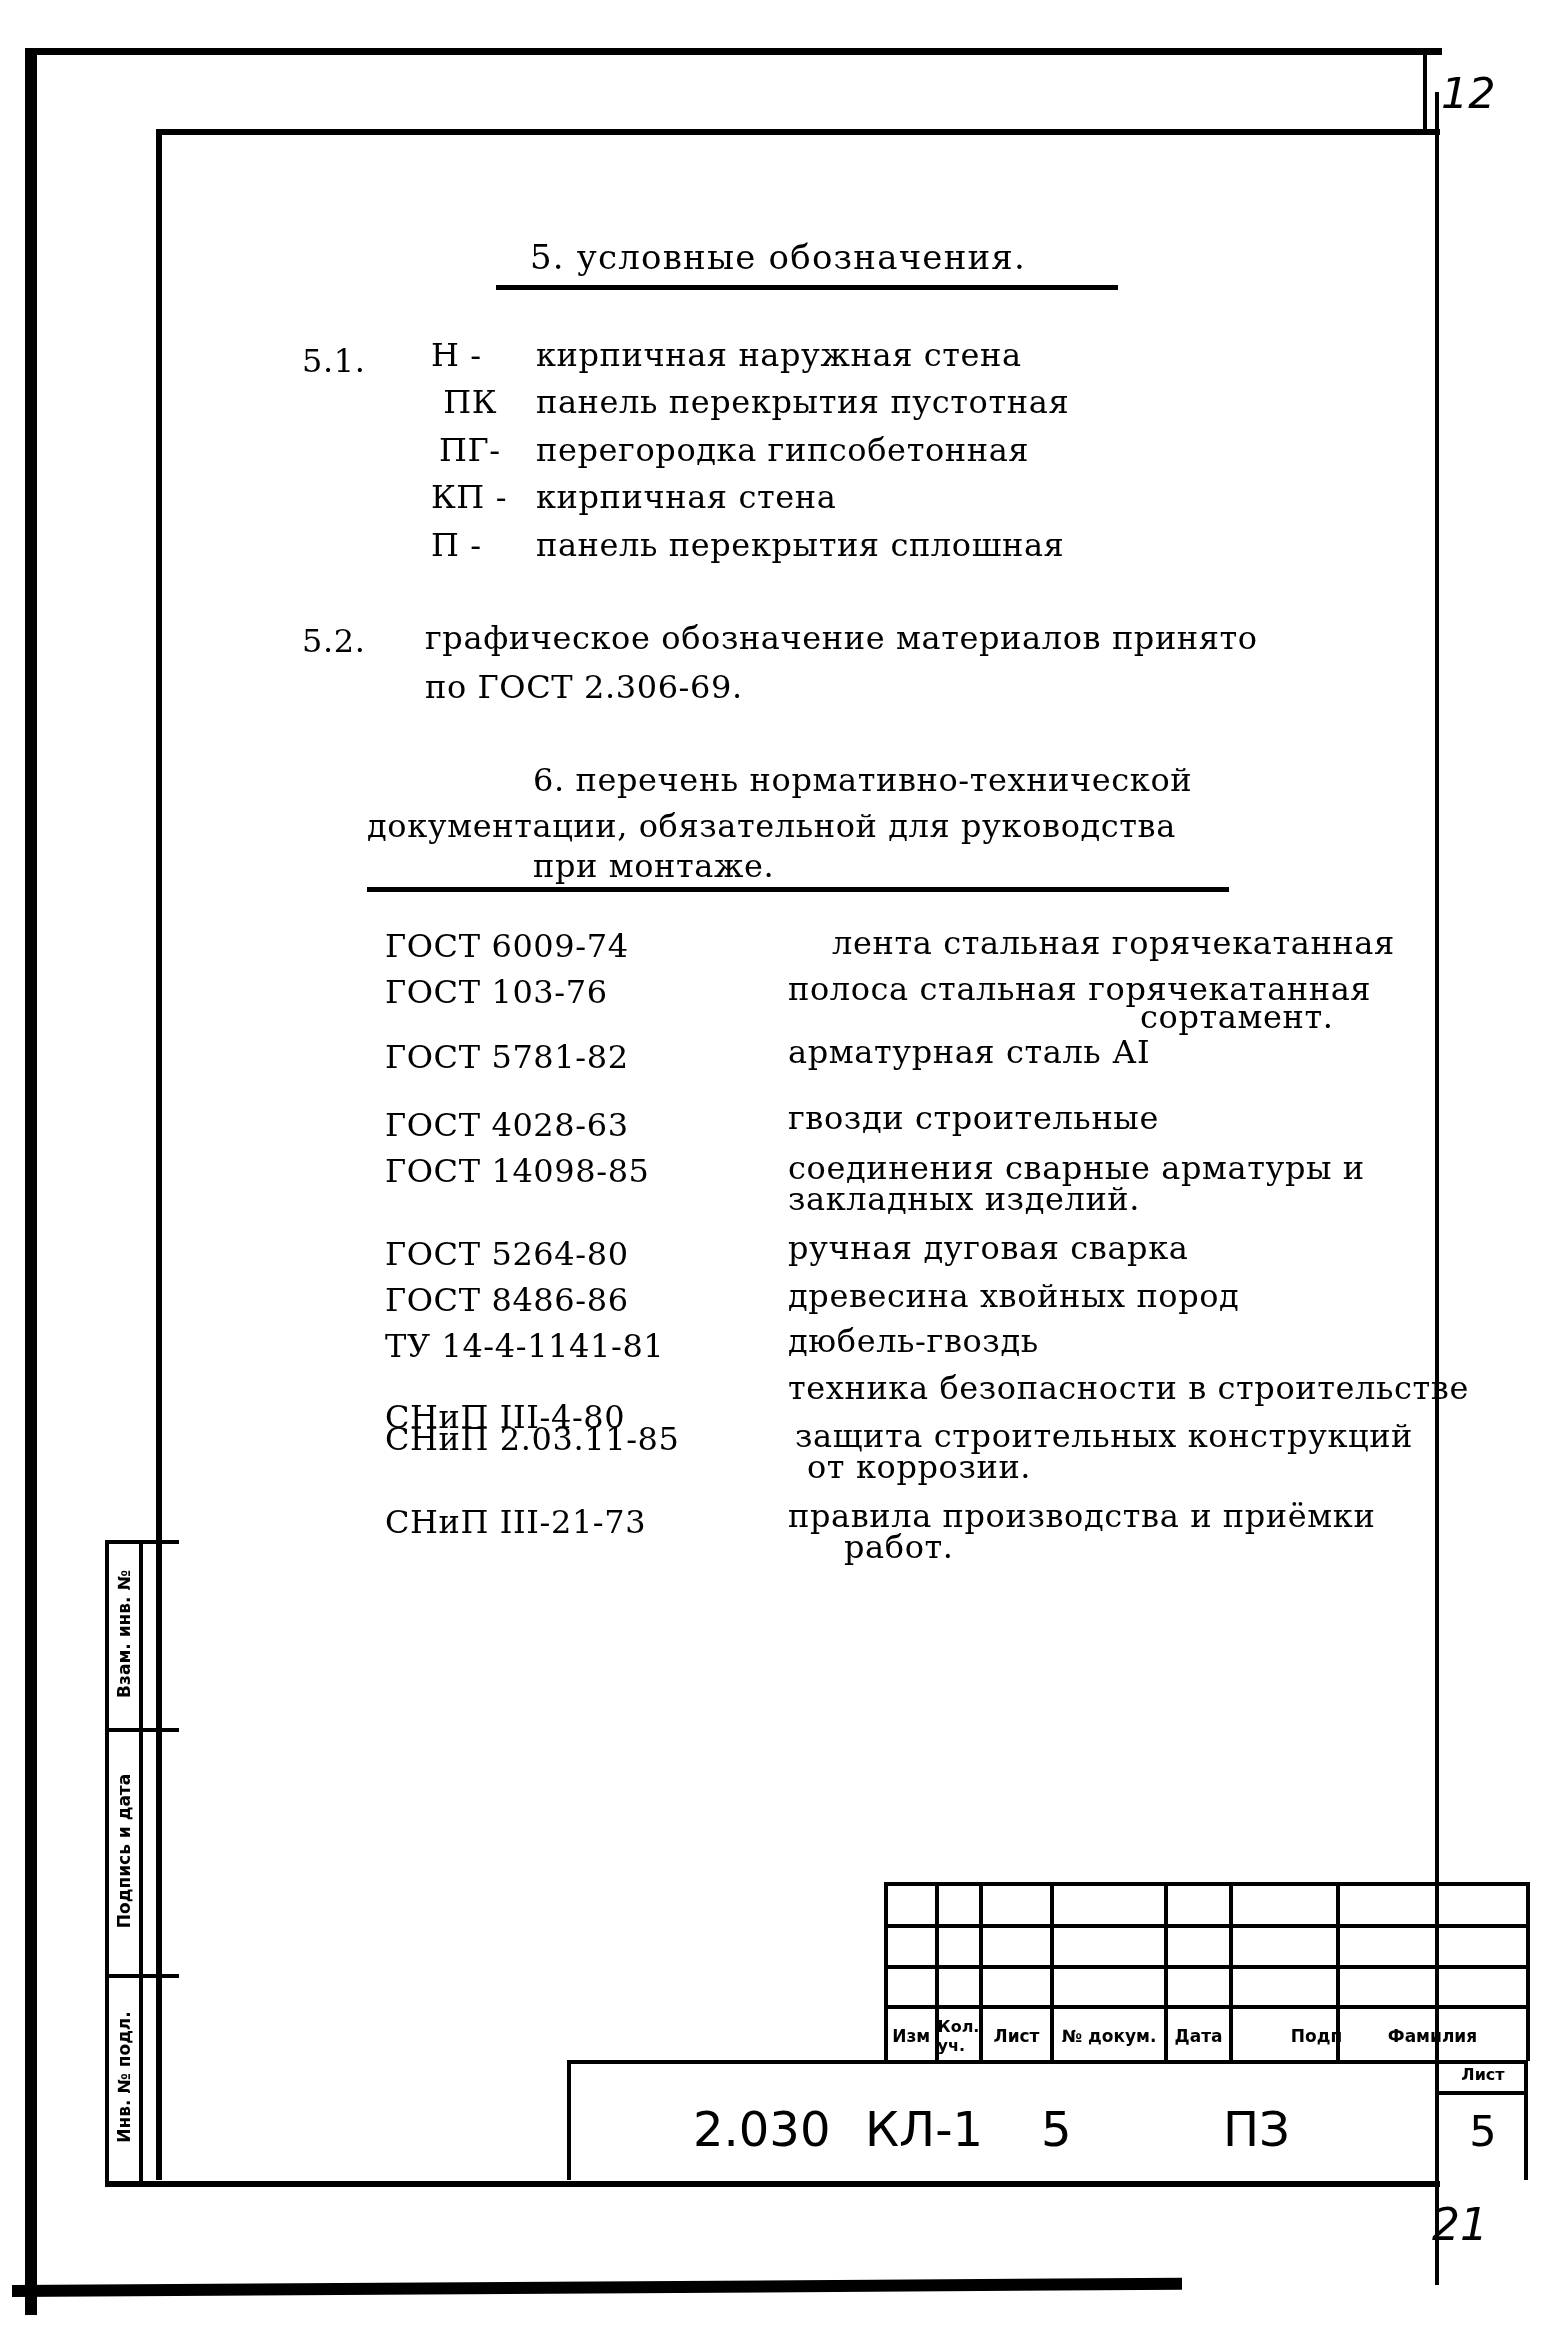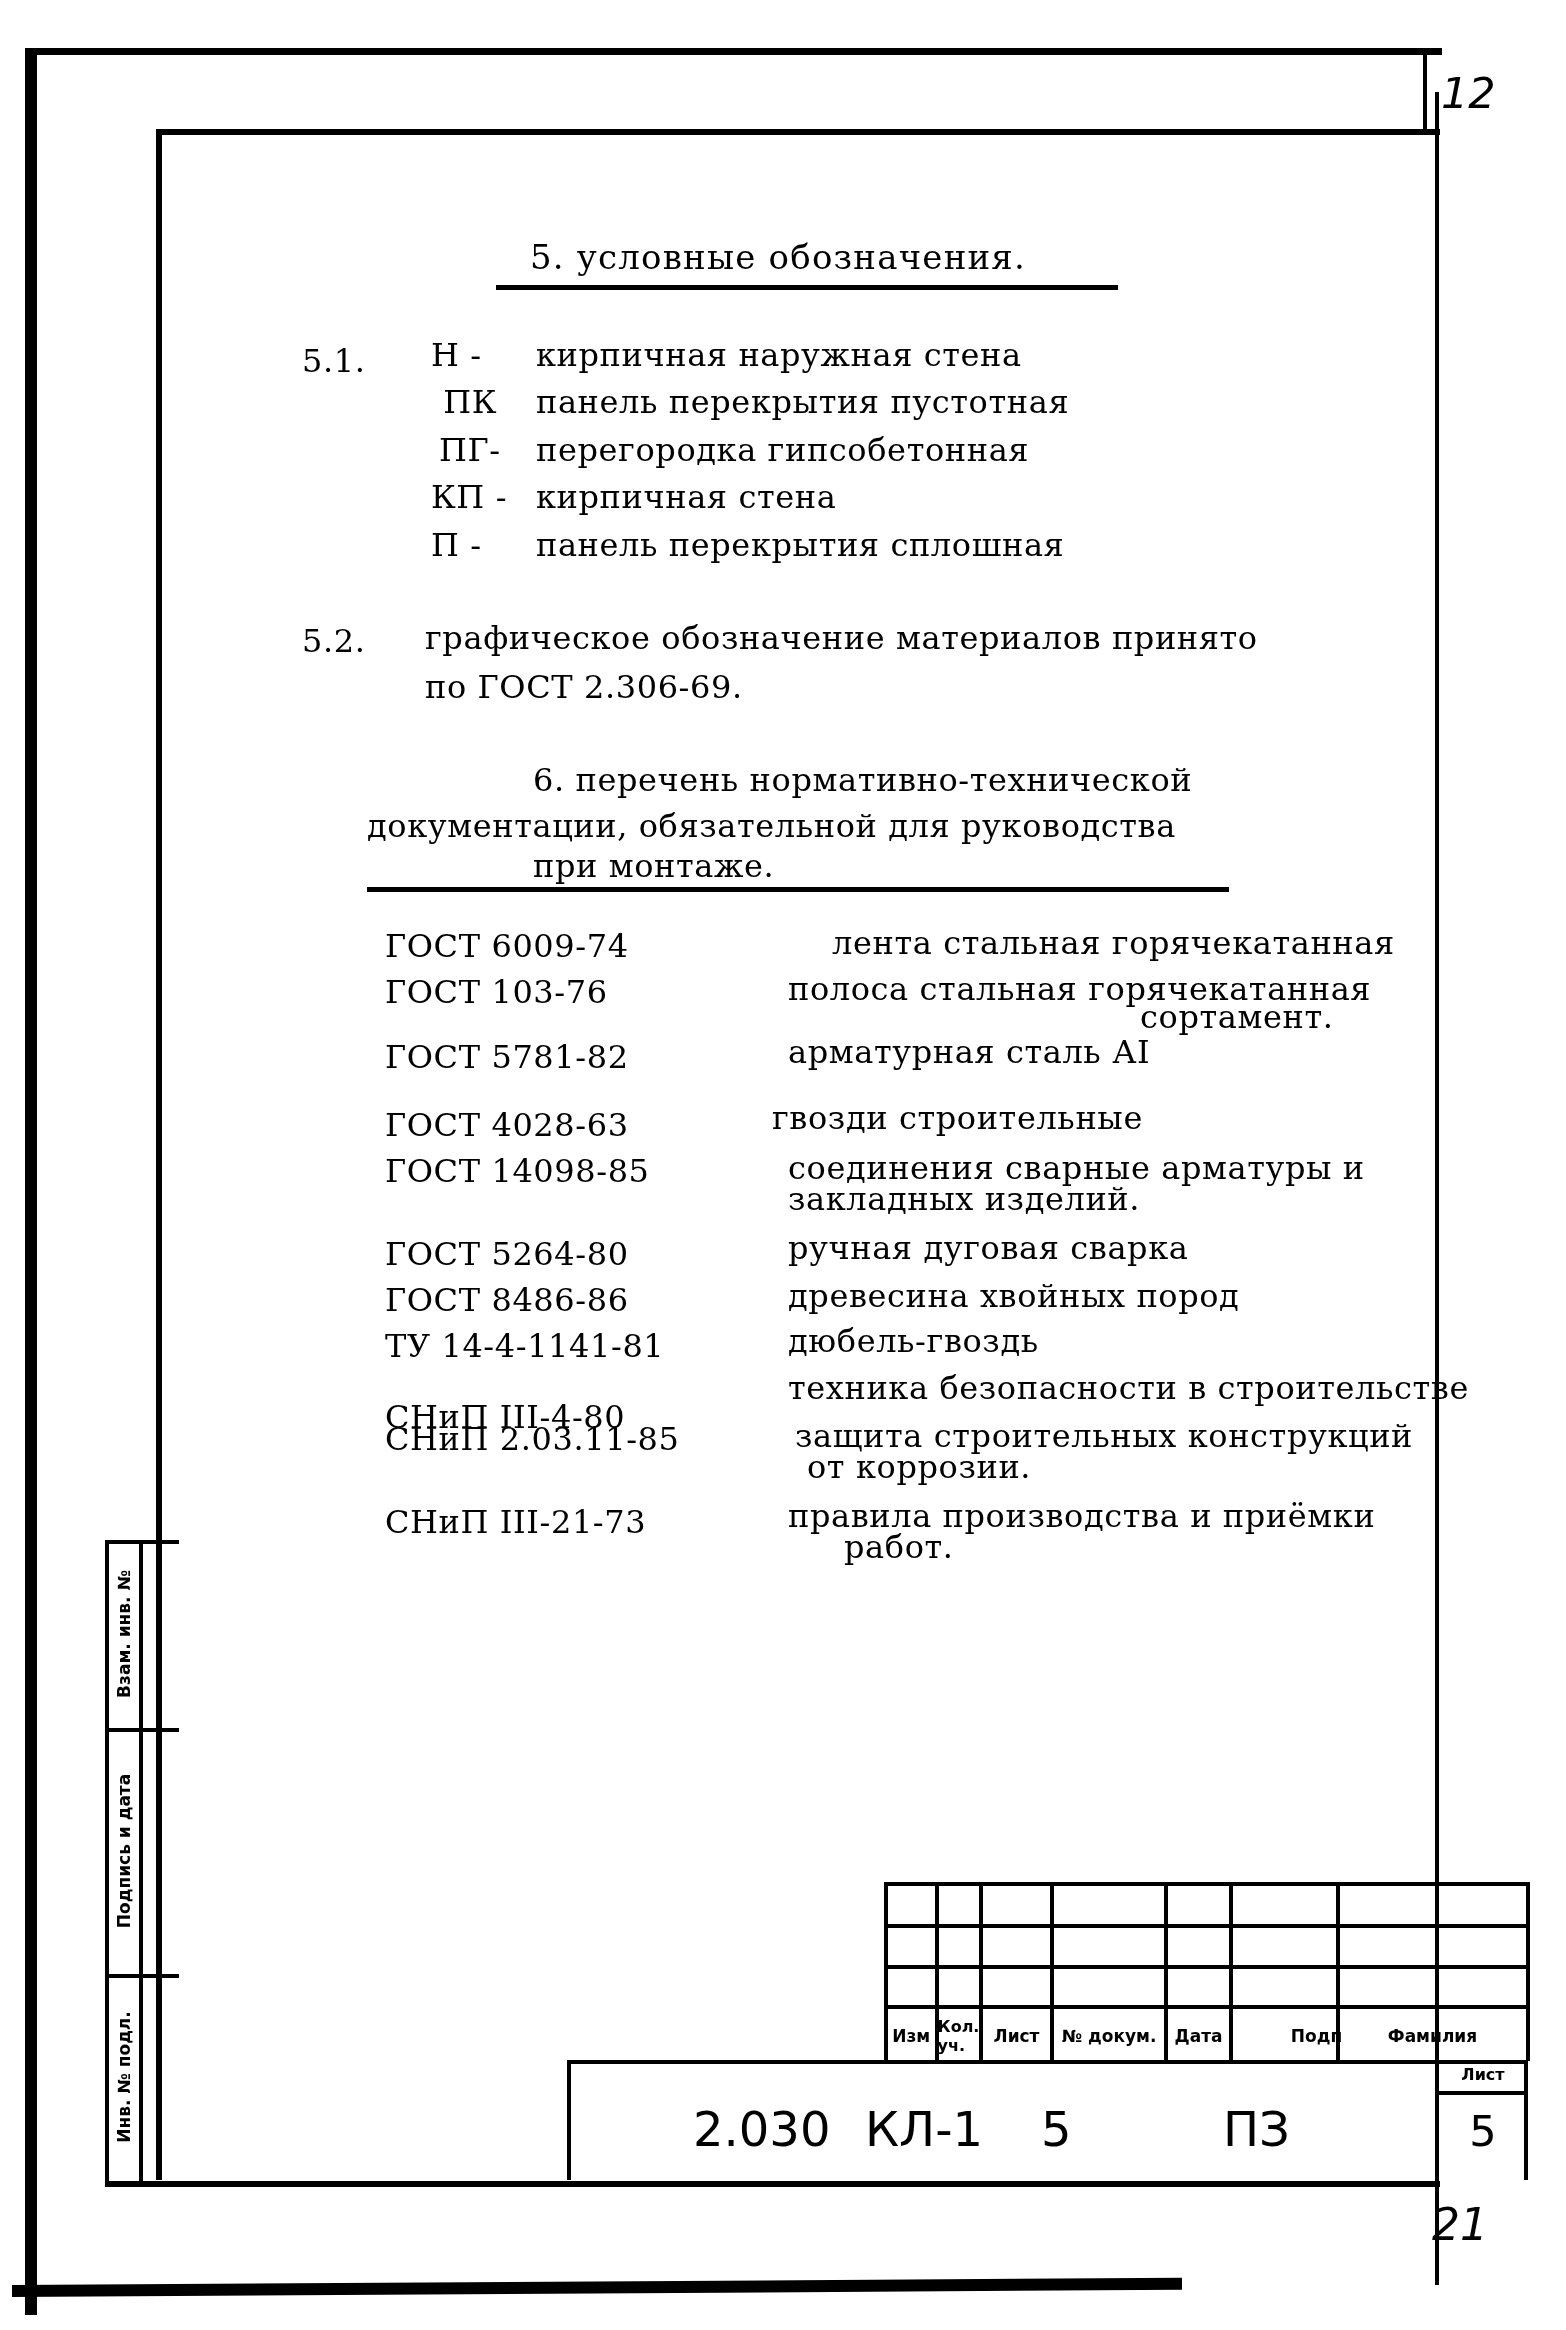--- a/index.html
+++ b/index.html
@@ -107,21 +107,21 @@
   <div class="abs txt" style="left:403px; top:-3.1px;margin-left:44px;">лента стальная горячекатанная</div>
 
   <div class="abs txt" style="left:0; top:46px;">ГОСТ  103-76</div>
   <div class="abs txt" style="left:403px; top:43px;">полоса стальная горячекатанная</div>
   <div class="abs txt" style="left:755px; top:71px;">сортамент.</div>
 
   <div class="abs txt" style="left:0; top:111px;">ГОСТ 5781-82</div>
   <div class="abs txt" style="left:403px; top:106px;">арматурная сталь АI</div>
 
   <div class="abs txt" style="left:0; top:179px;">ГОСТ 4028-63</div>
-  <div class="abs txt" style="left:387px; top:172px;">гвозди строительные</div>
+  <div class="abs txt" style="left:403px; top:172px;">гвозди строительные</div>
 
   <div class="abs txt" style="left:0; top:225px;">ГОСТ 14098-85</div>
   <div class="abs txt" style="left:403px; top:222px;">соединения сварные арматуры и</div>
   <div class="abs txt" style="left:403px; top:253px;">закладных изделий.</div>
 
   <div class="abs txt" style="left:0; top:308px;">ГОСТ 5264-80</div>
   <div class="abs txt" style="left:403px; top:302px;">ручная дуговая сварка</div>
 
   <div class="abs txt" style="left:0; top:354px;">ГОСТ 8486-86</div>
   <div class="abs txt" style="left:403px; top:350px;">древесина хвойных пород</div>

